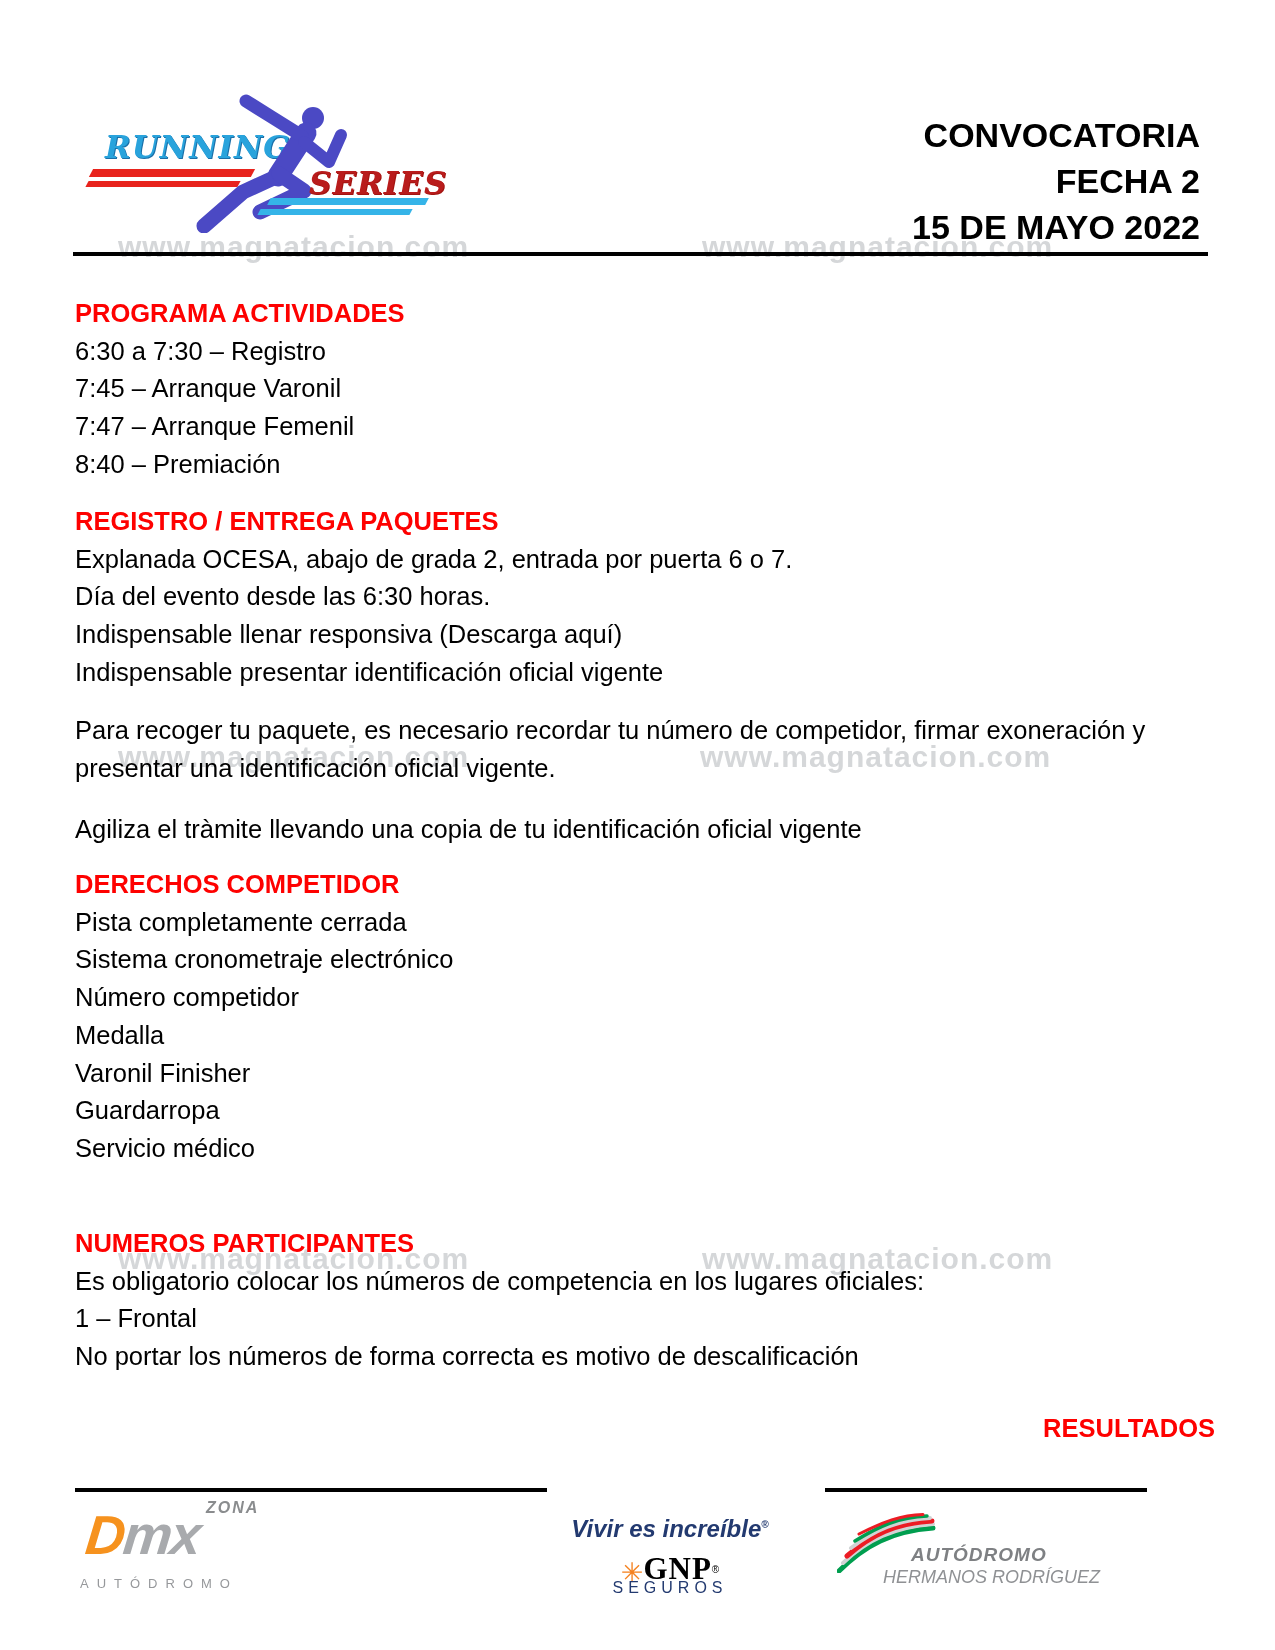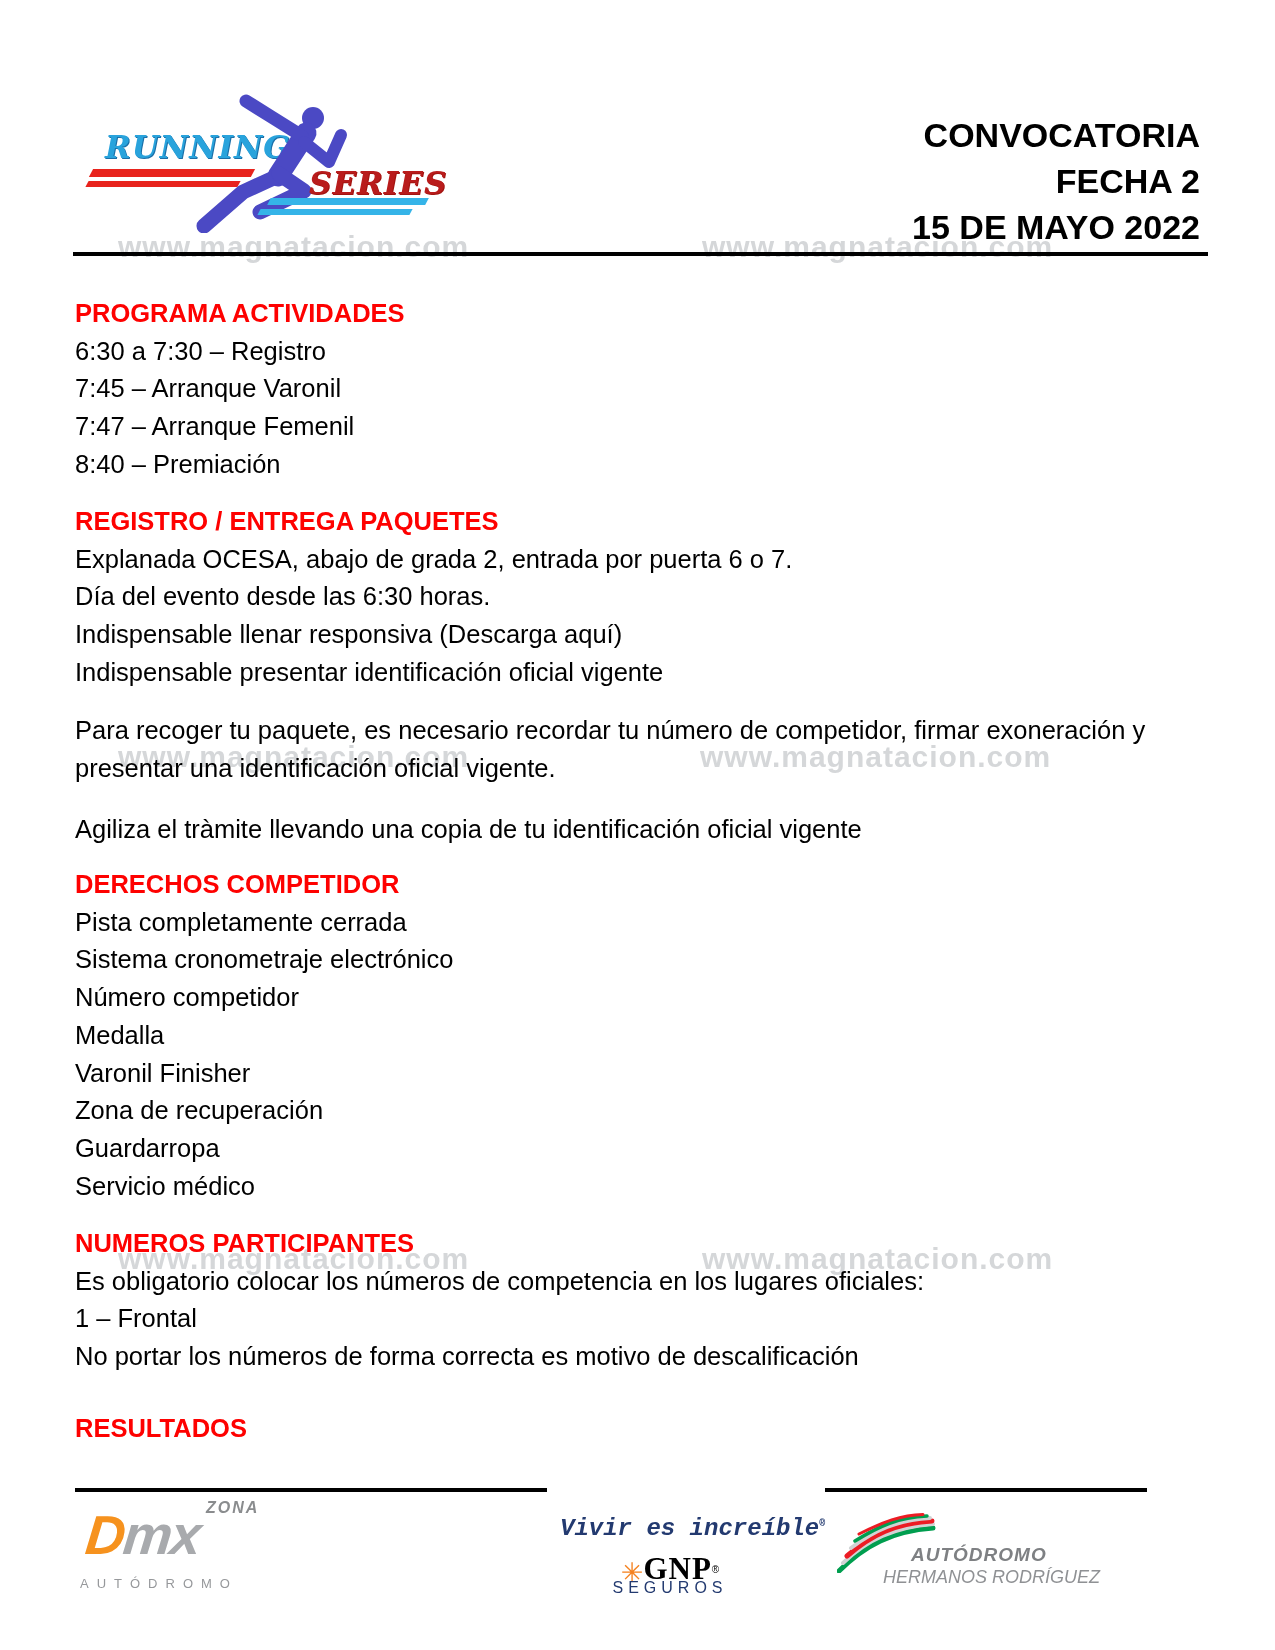--- a/index.html
+++ b/index.html
@@ -38,21 +38,21 @@
   .dmx-zona{position:absolute;left:126px;top:3px;font-style:italic;font-weight:700;font-size:16px;
             letter-spacing:2px;color:#8a8c8e;}
   .dmx-word{position:absolute;left:6px;top:12px;font-size:55px;font-weight:700;font-style:italic;
             letter-spacing:-2px;line-height:1;transform:skewX(-6deg);white-space:nowrap;}
   .dmx-d{color:#f6921e;}
   .dmx-mx{color:#a8aaad;}
   .dmx-sub{position:absolute;left:0;top:80px;font-size:13px;letter-spacing:8px;color:#96989b;white-space:nowrap;}
 
   .gnp-block{position:absolute;left:560px;top:1515px;width:220px;height:80px;z-index:3;text-align:center;}
   .gnp-tagline{position:absolute;left:0;right:0;top:0;font-style:italic;font-weight:700;
-               font-size:24px;color:#233a70;white-space:nowrap;font-family:Liberation Mono, monospace;}
+               font-size:24px;color:#233a70;white-space:nowrap;}
   .gnp-tagline .reg, .gnp-name-row .reg{font-size:10px;vertical-align:super;}
   .gnp-name-row{position:absolute;left:0;right:0;top:36px;white-space:nowrap;}
   .gnp-sun{color:#f58220;font-size:27px;vertical-align:-3px;}
   .gnp-name{font-family:"Liberation Serif",serif;font-weight:700;font-size:31px;color:#000000;letter-spacing:1px;}
   .gnp-sub{position:absolute;left:0;right:0;top:64px;font-size:16px;letter-spacing:5px;color:#233a70;}
 
   .ahr-block{position:absolute;left:835px;top:1508px;width:215px;height:75px;z-index:3;}
   .ahr-stripes{position:absolute;left:2px;top:5px;}
   .ahr-name{position:absolute;left:76px;top:36px;font-size:19px;font-weight:700;font-style:italic;
             color:#7e8083;letter-spacing:1px;white-space:nowrap;}
@@ -122,33 +122,32 @@
     <p>Agiliza el tràmite llevando una copia de tu identificación oficial vigente</p>
   </div>
 
   <div class="sec" style="top:866px;">
     <p class="heading">DERECHOS COMPETIDOR</p>
     <p>Pista completamente cerrada</p>
     <p>Sistema cronometraje electrónico</p>
     <p>Número competidor</p>
     <p>Medalla</p>
     <p>Varonil Finisher</p>
-    <p>Zona de recuperación</p>
     <p>Guardarropa</p>
     <p>Servicio médico</p>
   </div>
 
   <div class="sec" style="top:1225px;">
     <p class="heading">NUMEROS PARTICIPANTES</p>
     <p>Es obligatorio colocar los números de competencia en los lugares oficiales:</p>
     <p>1 – Frontal</p>
     <p>No portar los números de forma correcta es motivo de descalificación</p>
   </div>
 
-  <div class="sec" style="top:1410px;">
+  <div class="sec" style="top:1410px;text-align:right;">
     <p class="heading">RESULTADOS</p>
   </div>
 
   <div class="rule" style="left:75px;top:1488px;width:472px;"></div>
   <div class="rule" style="left:825px;top:1488px;width:322px;"></div>
 
   <div class="dmx-block">
     <span class="dmx-zona">ZONA</span>
     <div class="dmx-word"><span class="dmx-d">D</span><span class="dmx-mx">mx</span></div>
     <div class="dmx-sub">AUTÓDROMO</div>

